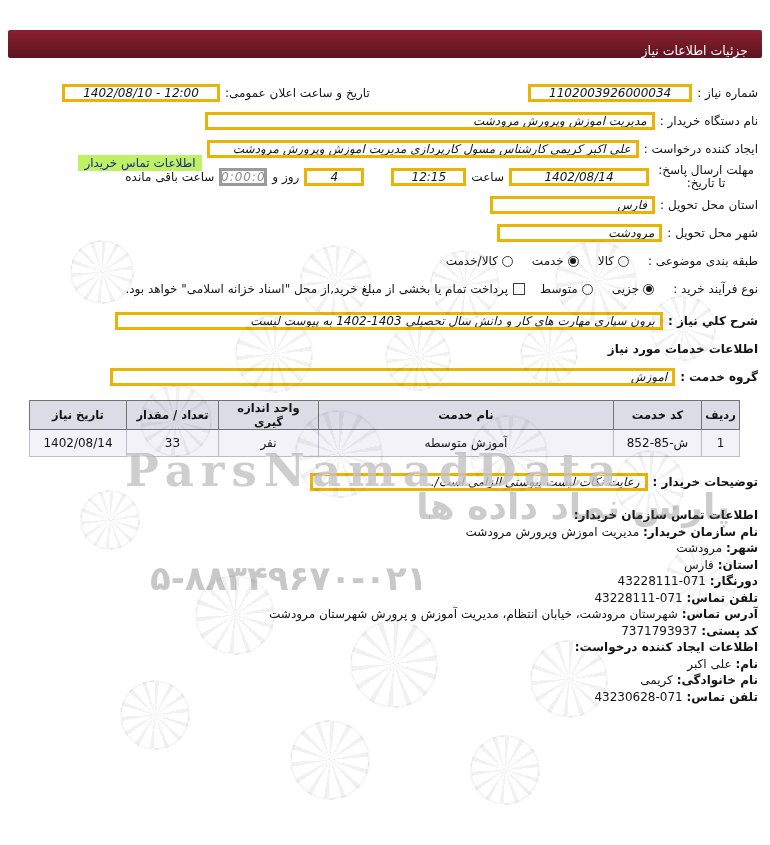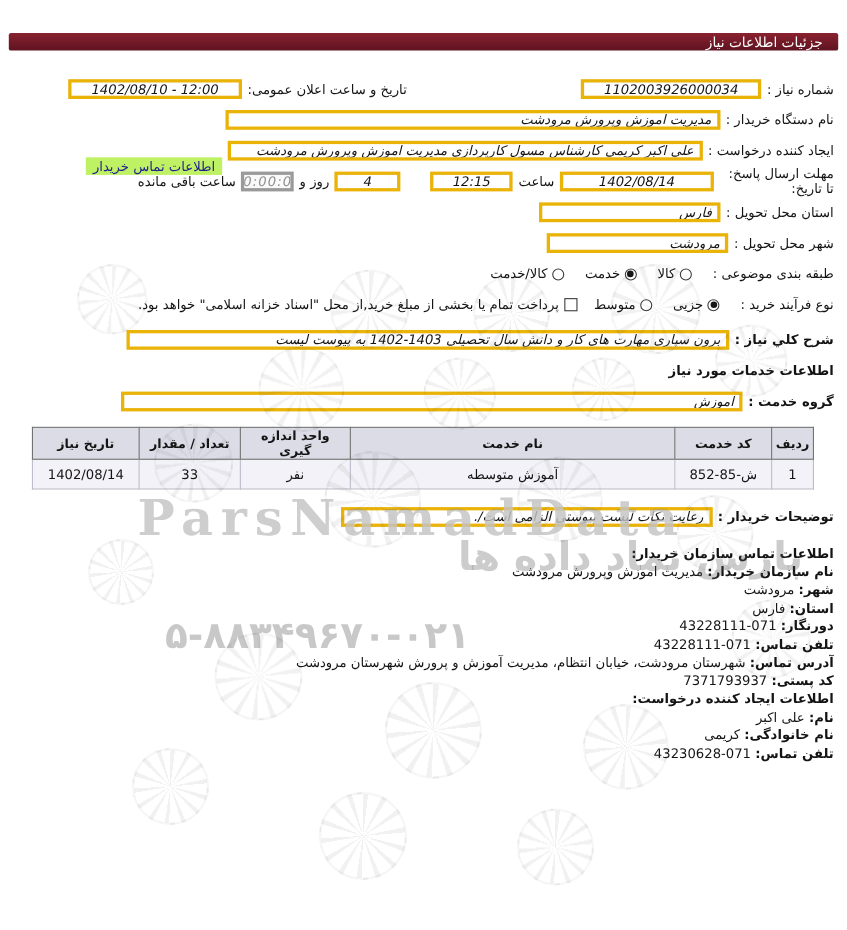--- a/index.html
+++ b/index.html
@@ -3,29 +3,29 @@
 <meta charset="utf-8">
 <style>
   * { box-sizing: border-box; }
   html,body { margin:0; padding:0; background:#fff; }
   .page {
     position:relative; width:770px; height:845px; overflow:hidden;
     background:#fff; direction:rtl;
     font-family:"DejaVu Sans", sans-serif; font-size:12px; color:#141414;
   }
   .titlebar {
-    margin:30px 8px 0 8px; height:16px; border-radius:2px;
+    margin:30px 8px 0 8px; height:28px; border-radius:2px;
     background:linear-gradient(180deg,#8a2130,#5e1320);
     color:#fff; display:flex; align-items:flex-end; padding:0 14px; font-size:12.5px;
   }
   .content { margin-top:26px; }
   .row { display:flex; align-items:center; gap:5px; padding:0 12px; height:18px; margin-bottom:10px; }
   .row.spread { justify-content:space-between; padding-left:62px; }
   .grp { display:flex; align-items:center; gap:5px; }
-  .lbl { white-space:nowrap; line-height:13px; }
+  .lbl { white-space:nowrap; line-height:13px;text-align:center; }
   .lbl.wrap { white-space:normal; width:104px; flex:0 0 104px; }
   .bold { font-weight:bold; }
   .box {
     border:3px solid #eab308; background:#fff; height:18px;
     display:flex; align-items:center; padding:0 5px;
     overflow:hidden; white-space:nowrap; flex:0 0 auto;font-style:italic;
   }
   .center { justify-content:center; }
   .ltr { direction:ltr; unicode-bidi:isolate; }
   .w148{width:164px}.w158{width:158px}.w450{width:450px}.w432{width:432px}

